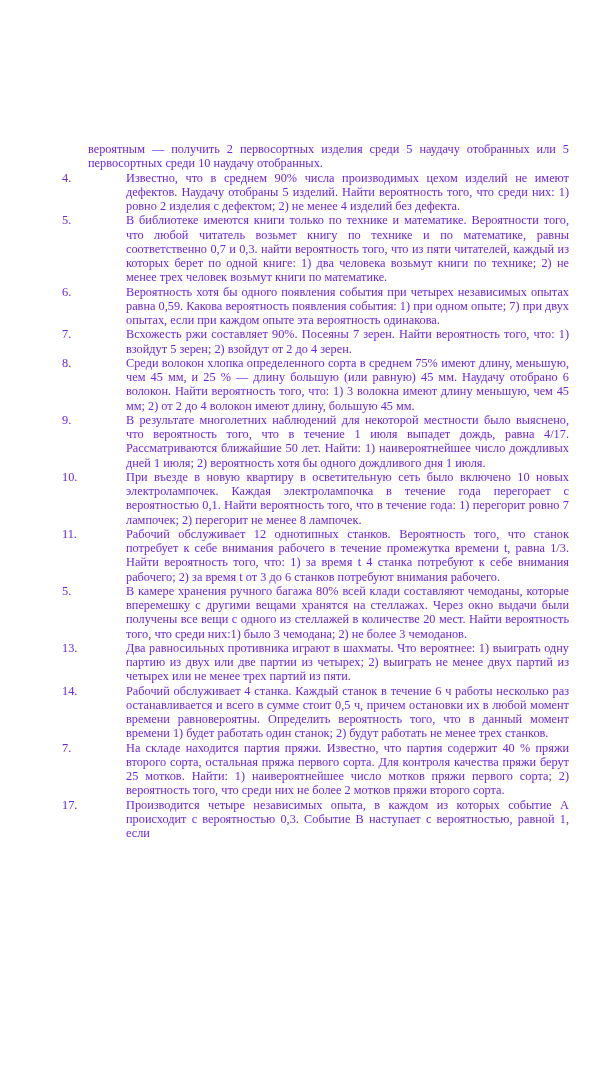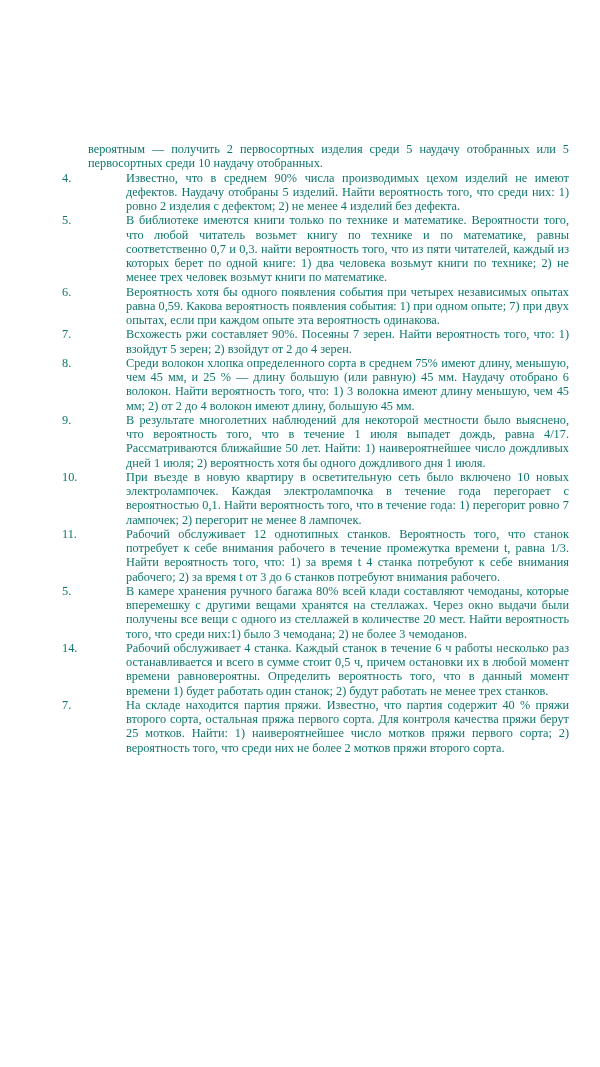--- a/index.html
+++ b/index.html
@@ -5,21 +5,21 @@
   html, body { margin: 0; padding: 0; background: #ffffff; }
   body { width: 600px; height: 1067px; position: relative; overflow: hidden; }
   .page {
     position: absolute;
     left: 62px;
     top: 142px;
     width: 507px;
     font-family: "Liberation Serif", serif;
     font-size: 12.3px;
     line-height: 14.25px;
-    color: #0f766e;
+    color: #6d28d9;
   }
   .cont { padding-left: 26px; text-align: justify; text-align-last: left; }
   .item { display: flex; }
   .num { width: 26px; flex: 0 0 26px; }
   .txt { flex: 1; text-align: justify; margin-left: 38px; }
 </style>
 </head>
 <body>
 
 <div class="page">
@@ -55,21 +55,29 @@
       </div>
     <div class="item">
         <span class="num">11.</span>
         <span class="txt">Рабочий обслуживает 12 однотипных станков. Вероятность того, что станок потребует к себе внимания рабочего в течение промежутка времени t, равна 1/3. Найти вероятность того, что: 1) за время t 4 станка потребуют к себе внимания рабочего; 2) за время t от 3 до 6 станков потребуют внимания рабочего.</span>
       </div>
     <div class="item">
         <span class="num">5.</span>
         <span class="txt">В камере хранения ручного багажа 80% всей клади составляют чемоданы, которые вперемешку с другими вещами хранятся на стеллажах. Через окно выдачи были получены все вещи с одного из стеллажей в количестве 20 мест. Найти вероятность того, что среди  них:1) было 3 чемодана; 2) не более 3 чемоданов.</span>
       </div>
     <div class="item">
+        <span class="num">13.</span>
+        <span class="txt">Два равносильных противника играют в шахматы. Что вероятнее: 1) выиграть одну партию из двух или две партии из четырех; 2) выиграть не менее двух партий из четырех или не менее трех партий из пяти.</span>
+      </div>
+    <div class="item">
         <span class="num">14.</span>
         <span class="txt">Рабочий обслуживает 4 станка. Каждый станок в течение 6 ч работы несколько раз останавливается и всего в сумме стоит 0,5 ч, причем остановки их в любой момент времени равновероятны. Определить вероятность того, что в данный момент времени 1) будет работать один станок; 2) будут работать не менее трех станков.</span>
       </div>
     <div class="item">
         <span class="num">7.</span>
         <span class="txt">На складе находится партия пряжи. Известно, что партия содержит 40 % пряжи второго сорта, остальная пряжа первого сорта. Для контроля качества пряжи берут 25 мотков. Найти: 1) наивероятнейшее число мотков пряжи первого сорта; 2) вероятность того, что среди них не более 2 мотков пряжи второго сорта.</span>
       </div>
+    <div class="item">
+        <span class="num">17.</span>
+        <span class="txt">Производится четыре независимых опыта, в каждом из которых событие А происходит с вероятностью 0,3. Событие В наступает с вероятностью, равной 1, если</span>
+      </div>
   </div>
 </div>
 
 </body></html>

